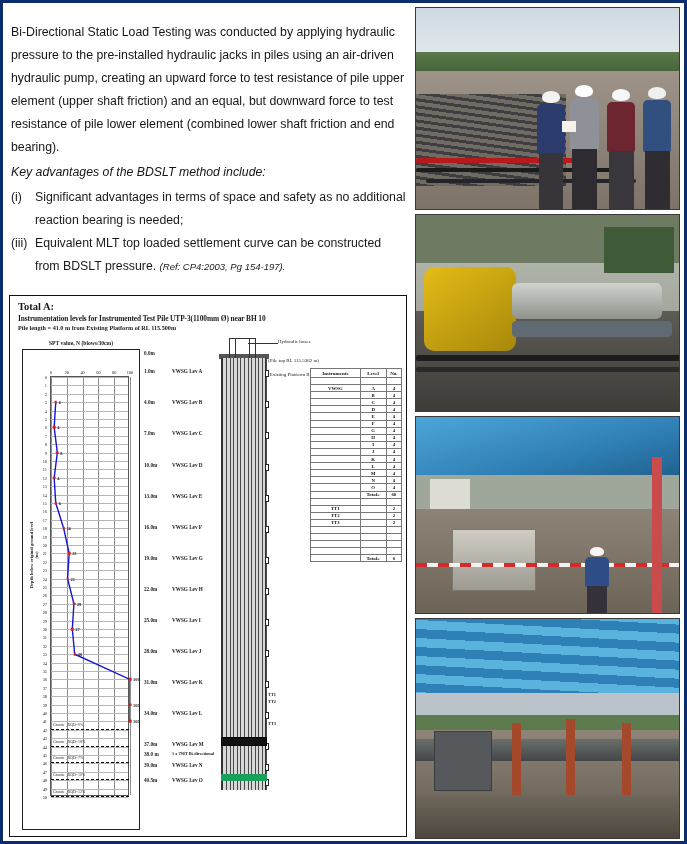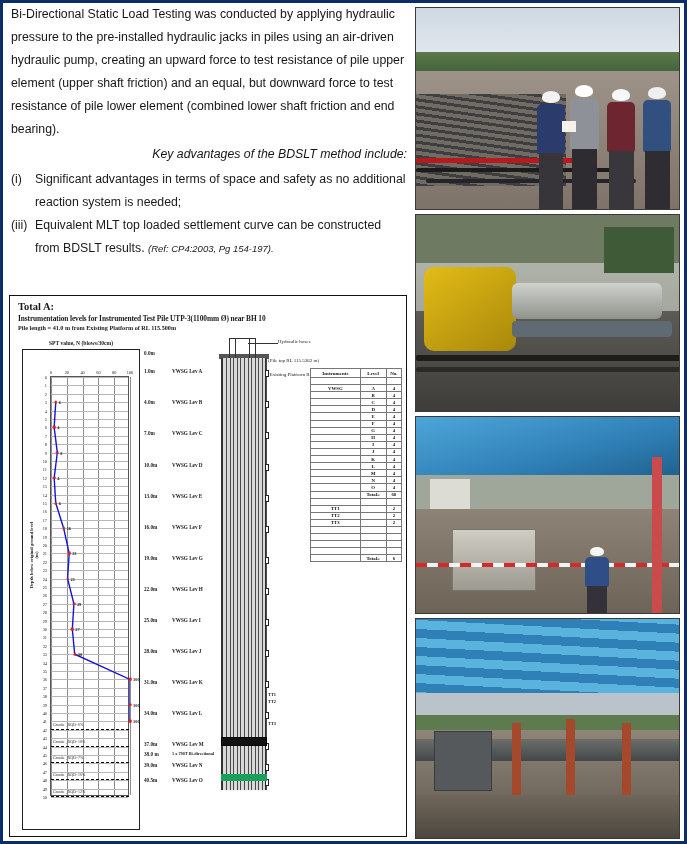--- a/index.html
+++ b/index.html
@@ -15,28 +15,28 @@
     position:relative;
     width:687px; height:844px;
     border:3px solid #0b2d6b;
     background:#fff;
   }
   
   .left-col { position:absolute; left:0; top:0; width:410px; height:838px; }
   .right-col { position:absolute; left:410px; top:0; width:271px; height:838px; padding:4px 4px 4px 2px; }
 
   
-  .intro { padding:0 6px 2px 8px; }
+  .intro { padding:18px 6px 2px 8px; }
   .intro p {
     margin:0 0 2px 0;
     font-size:12.3px;
     line-height:23px;
     color:#161616;
   }
-  .intro p.italic { font-style:italic;text-align:right; }
+  .intro p.italic { font-style:italic; }
   .list-row { display:flex; font-size:12.3px; line-height:23px; }
   .list-mark { width:24px; flex:0 0 24px; }
   .list-body { flex:1; }
   .ref { font-style:italic; font-size:9.5px; }
 
   
   .figure {
     position:absolute; left:6px; top:292px;
     width:398px; height:542px;
     border:1px solid #111;
@@ -115,26 +115,26 @@
 <div class="page">
 
   <div class="left-col">
 
     <div class="intro">
       <p>Bi-Directional Static Load Testing was conducted by applying hydraulic pressure to the pre-installed hydraulic jacks in piles using an air-driven hydraulic pump, creating an upward force to test resistance of pile upper element (upper shaft friction) and an equal, but downward force to test resistance of pile lower element (combined lower shaft friction and end bearing).</p>
       <p class="italic">Key advantages of the BDSLT method include:</p>
 
       <div class="list-row">
         <div class="list-mark">(i)</div>
-        <div class="list-body">Significant advantages in terms of space and safety as no additional reaction system is needed;</div>
+        <div class="list-body">Significant advantages in terms of space and safety as no additional reaction bearing is needed;</div>
       </div>
       <div class="list-row">
         <div class="list-mark">(iii)</div>
         <div class="list-body">
-          <span>Equivalent MLT top loaded settlement curve can be constructed from BDSLT results.</span>
+          <span>Equivalent MLT top loaded settlement curve can be constructed from BDSLT pressure.</span>
           <span class="ref">(Ref: CP4:2003, Pg 154-197).</span>
         </div>
       </div>
     </div>
 
     <div class="figure">
 
       <div class="fig-title">Total A:</div>
       <div class="fig-sub1">Instrumentation levels for Instrumented Test Pile UTP-3(1100mm Ø) near BH 10</div>
       <div class="fig-sub2">Pile length  = 41.0 m  from Existing Platform of RL 115.500m</div>

